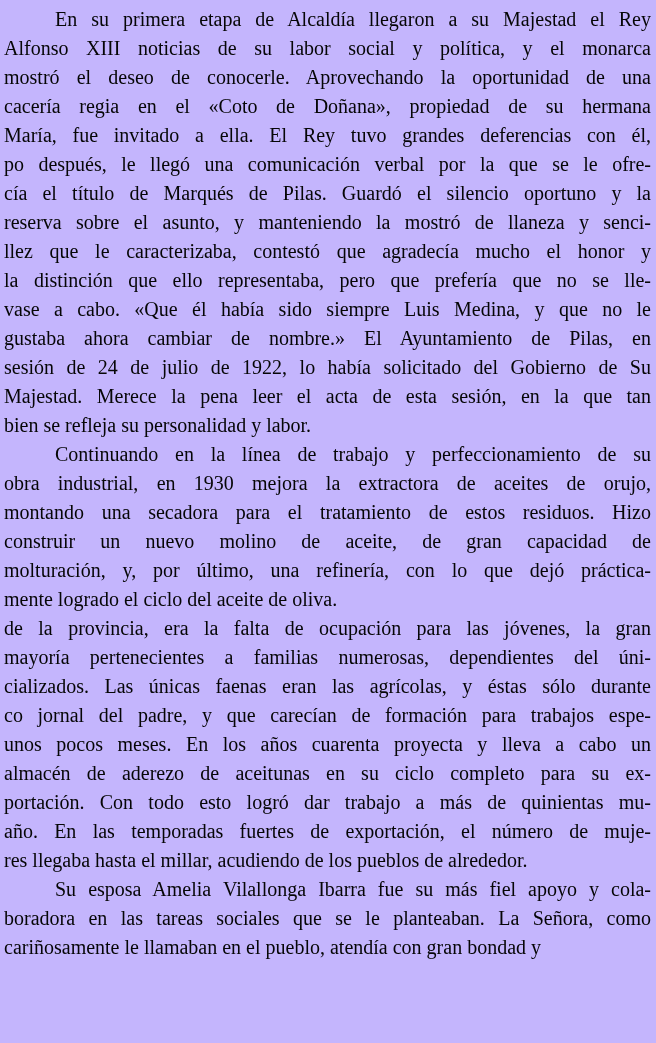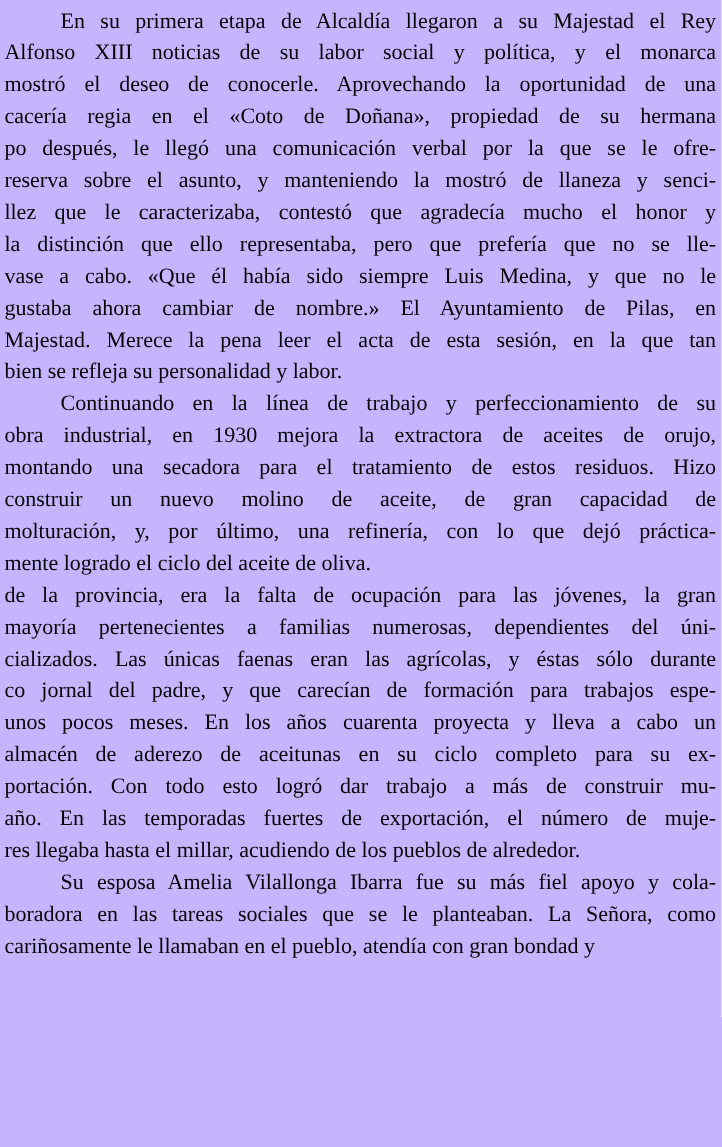--- a/index.html
+++ b/index.html
@@ -38,45 +38,48 @@
 </style>
 </head>
 <body>
 
 <div class="page">
   <div class="paragraph">
       <div class="line first">En su primera etapa de Alcaldía llegaron a su Majestad el Rey</div>
       <div class="line">Alfonso XIII noticias de su labor social y política, y el monarca</div>
       <div class="line">mostró el deseo de conocerle. Aprovechando la oportunidad de una</div>
       <div class="line">cacería regia en el «Coto de Doñana», propiedad de su hermana</div>
+      <div class="line">María, fue invitado a ella. El Rey tuvo grandes deferencias con él,</div>
       <div class="line">po después, le llegó una comunicación verbal por la que se le ofre-</div>
+      <div class="line">cía el título de Marqués de Pilas. Guardó el silencio oportuno y la</div>
       <div class="line">reserva sobre el asunto, y manteniendo la mostró de llaneza y senci-</div>
       <div class="line">llez que le caracterizaba, contestó que agradecía mucho el honor y</div>
       <div class="line">la distinción que ello representaba, pero que prefería que no se lle-</div>
       <div class="line">vase a cabo. «Que él había sido siempre Luis Medina, y que no le</div>
       <div class="line">gustaba ahora cambiar de nombre.» El Ayuntamiento de Pilas, en</div>
+      <div class="line">sesión de 24 de julio de 1922, lo había solicitado del Gobierno de Su</div>
       <div class="line">Majestad. Merece la pena leer el acta de esta sesión, en la que tan</div>
       <div class="line last">bien se refleja su personalidad y labor.</div>
     </div>
   <div class="paragraph">
       <div class="line first">Continuando en la línea de trabajo y perfeccionamiento de su</div>
       <div class="line">obra industrial, en 1930 mejora la extractora de aceites de orujo,</div>
       <div class="line">montando una secadora para el tratamiento de estos residuos. Hizo</div>
       <div class="line">construir un nuevo molino de aceite, de gran capacidad de</div>
       <div class="line">molturación, y, por último, una refinería, con lo que dejó práctica-</div>
       <div class="line last">mente logrado el ciclo del aceite de oliva.</div>
     </div>
   <div class="paragraph">
       <div class="line">de la provincia, era la falta de ocupación para las jóvenes, la gran</div>
       <div class="line">mayoría pertenecientes a familias numerosas, dependientes del úni-</div>
       <div class="line">cializados. Las únicas faenas eran las agrícolas, y éstas sólo durante</div>
       <div class="line">co jornal del padre, y que carecían de formación para trabajos espe-</div>
       <div class="line">unos pocos meses. En los años cuarenta proyecta y lleva a cabo un</div>
       <div class="line">almacén de aderezo de aceitunas en su ciclo completo para su ex-</div>
-      <div class="line">portación. Con todo esto logró dar trabajo a más de construir mu-</div>
+      <div class="line">portación. Con todo esto logró dar trabajo a más de quinientas mu-</div>
       <div class="line">año. En las temporadas fuertes de exportación, el número de muje-</div>
       <div class="line last">res llegaba hasta el millar, acudiendo de los pueblos de alrededor.</div>
     </div>
   <div class="paragraph">
       <div class="line first">Su esposa Amelia Vilallonga Ibarra fue su más fiel apoyo y cola-</div>
       <div class="line">boradora  en las tareas sociales que se le planteaban. La Señora, como</div>
       <div class="line last">cariñosamente le llamaban en el pueblo, atendía con gran bondad y</div>
     </div>
 </div>
 

